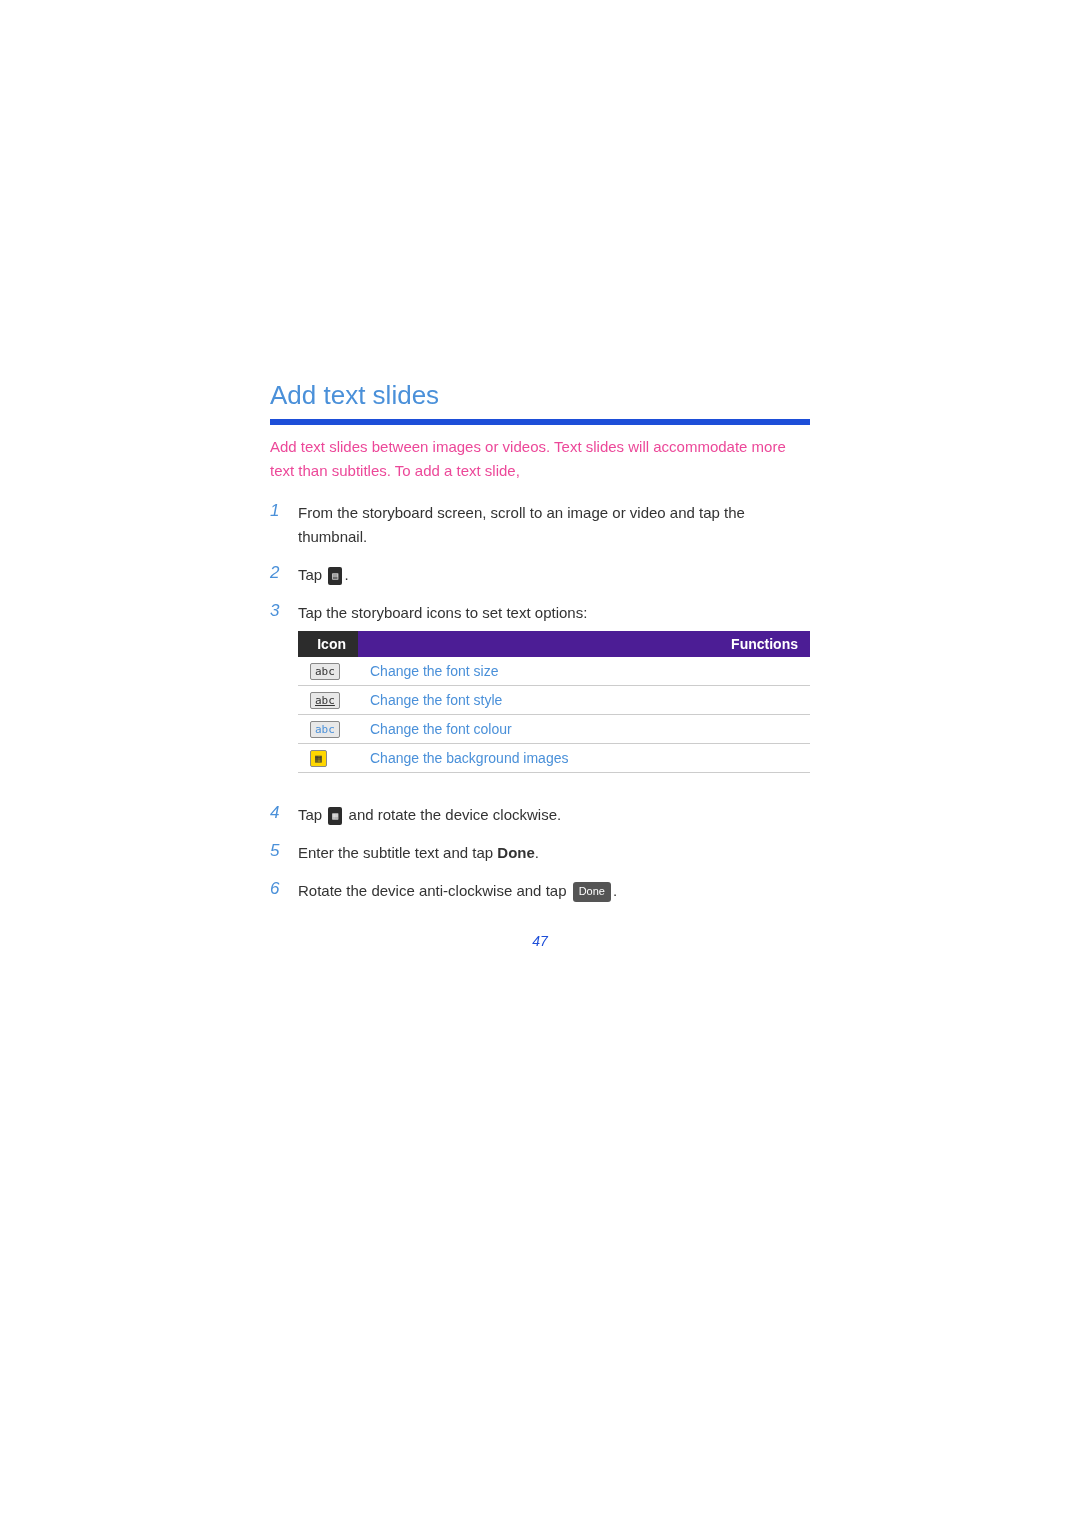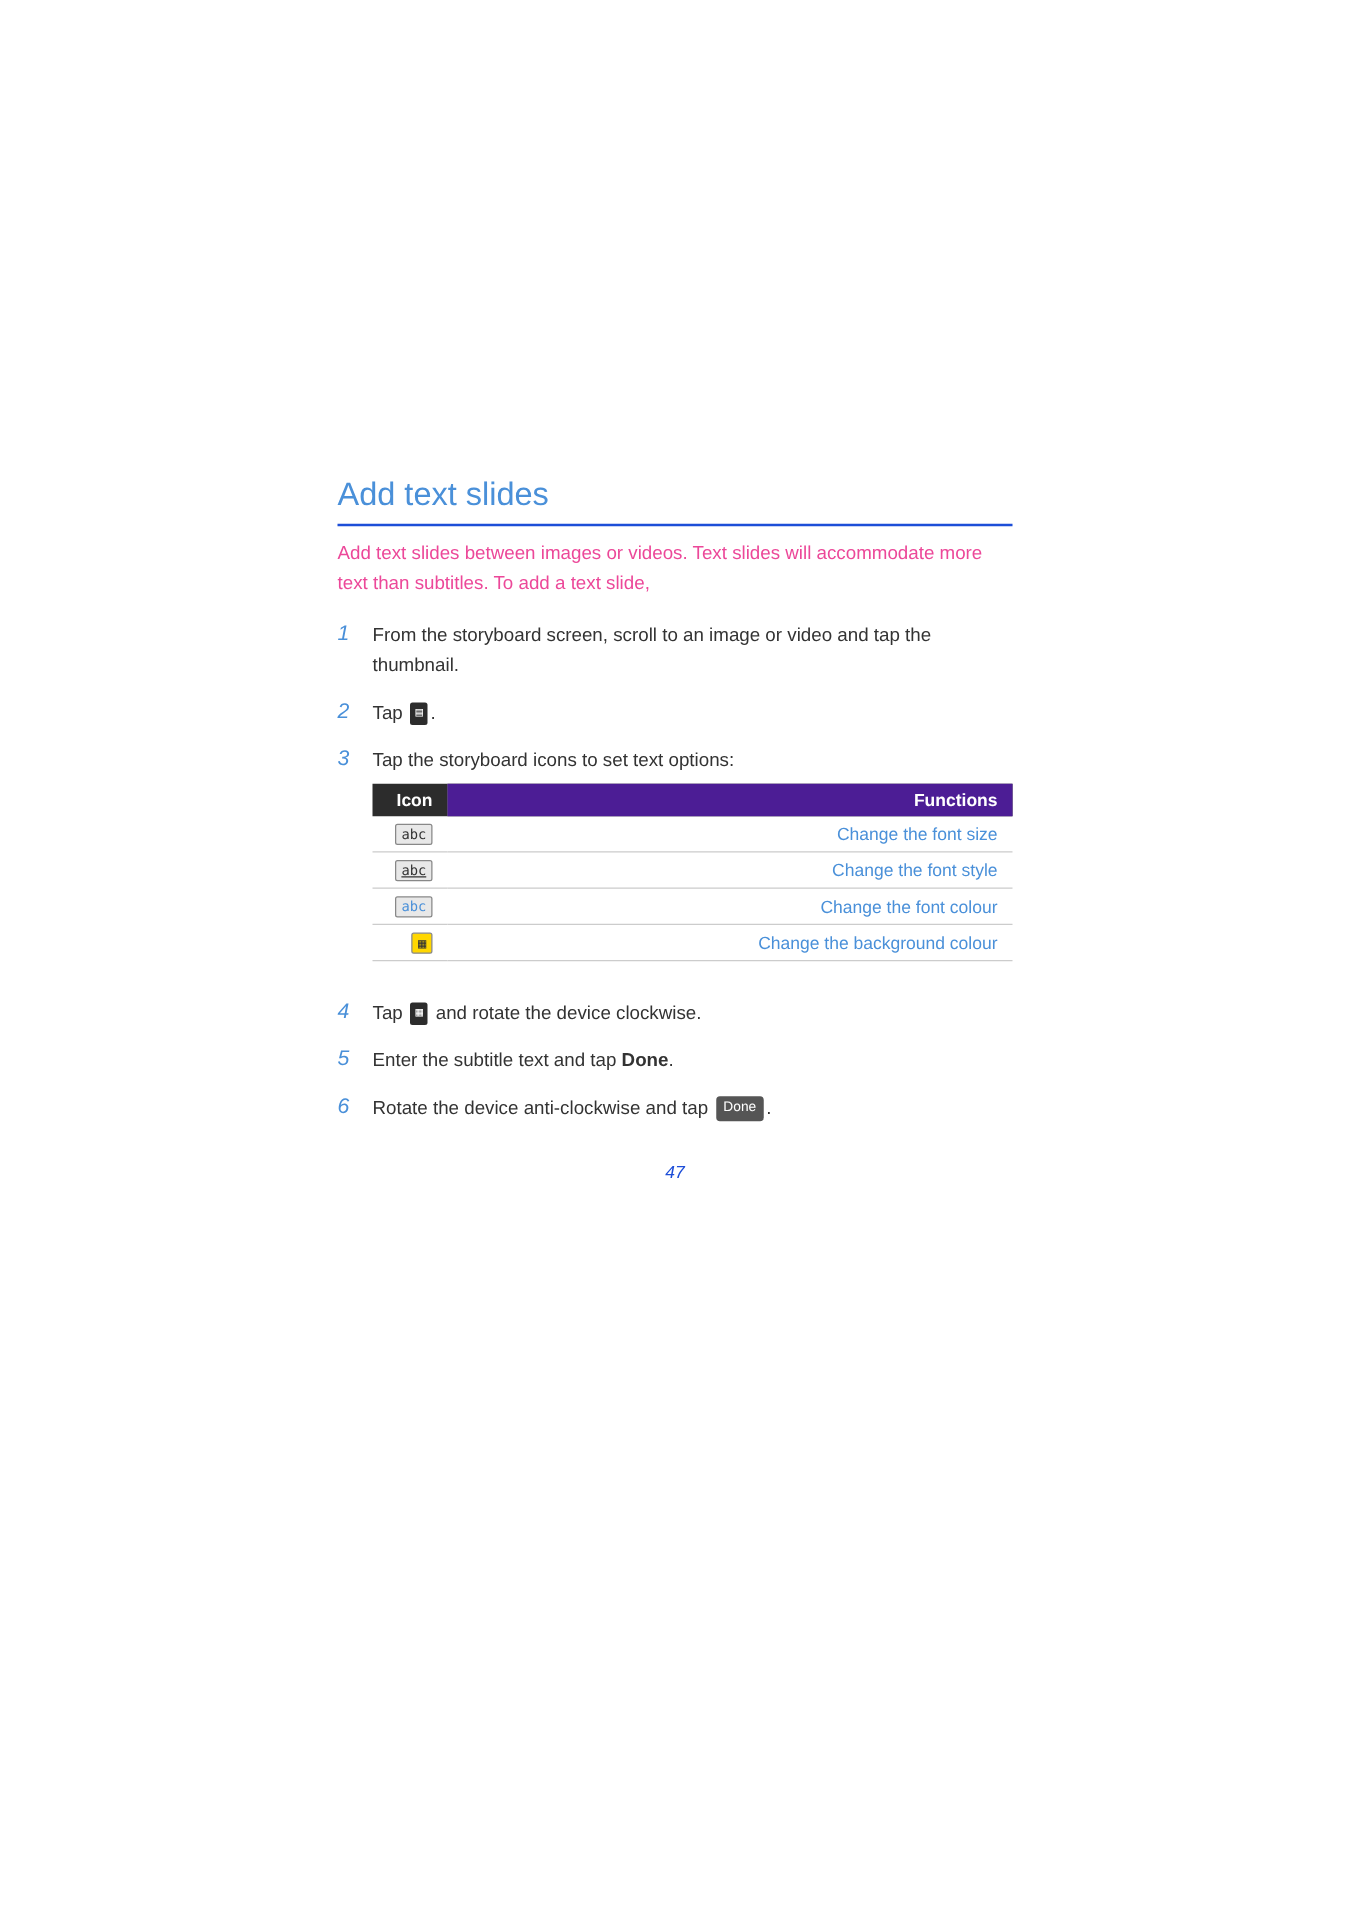--- a/index.html
+++ b/index.html
@@ -28,21 +28,21 @@
 
     .content {
       padding: 380px 270px 200px 270px;
     }
 
     .section-title {
       font-size: 26px;
       color: #4a90d9;
       font-weight: normal;
       margin-bottom: 10px;
-      border-bottom: 2px solid #1d4ed8;
+      border-bottom: 6px solid #1d4ed8;
       padding-bottom: 8px;
     }
 
     .intro-text {
       font-size: 15px;
       color: #ec4899;
       line-height: 1.6;
       margin-bottom: 18px;
     }
 
@@ -113,21 +113,20 @@
       border-bottom: 1px solid #ccc;
     }
 
     .function-table tbody tr:last-child {
       border-bottom: 1px solid #ccc;
     }
 
     .function-table tbody td {
       padding: 5px 12px;
       vertical-align: middle;
-      text-align: right;
     }
 
     .function-table tbody td.icon-cell {
       width: 60px;
     }
 
     .function-table tbody td.func-cell {
       color: #4a90d9;
     }
 
@@ -225,21 +224,21 @@
             <tr>
               <td class="icon-cell">
                 <span class="abc-tag blue-text">abc</span>
               </td>
               <td class="func-cell">Change the font colour</td>
             </tr>
             <tr>
               <td class="icon-cell">
                 <span class="abc-tag yellow-bg">▦</span>
               </td>
-              <td class="func-cell">Change the background colour</td>
+              <td class="func-cell">Change the background images</td>
             </tr>
           </tbody>
         </table>
       </div>
     </div>
 
     <div class="step">
       <span class="step-number">4</span>
       <span class="step-text">
         Tap <span class="tap-icon-small">▦</span> and rotate the device clockwise.

